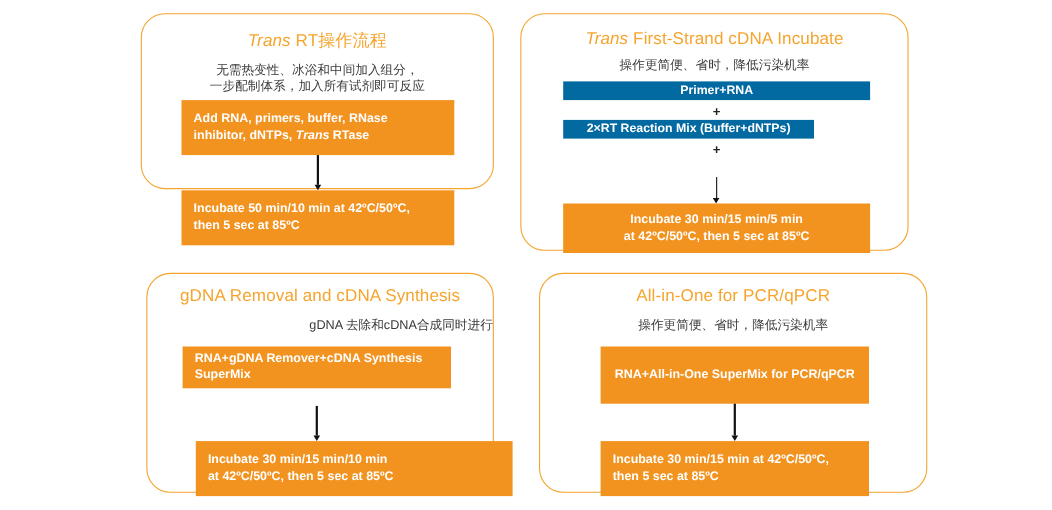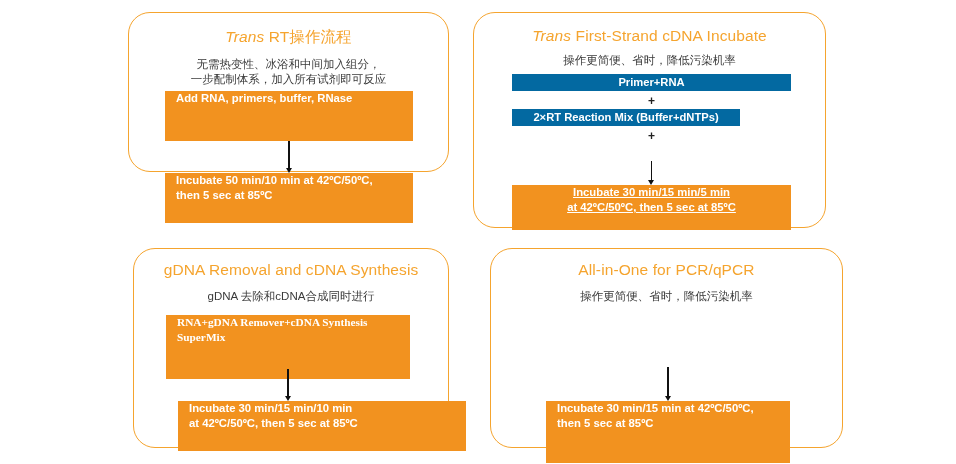--- a/index.html
+++ b/index.html
@@ -60,21 +60,21 @@
   .obox {
     position: absolute;
     background: #F2921F;
     color: #ffffff;
     box-sizing: border-box;
     font-size: 11.3px;
     line-height: 15px;
     font-weight: 600;
     display: flex;
     flex-direction: column;
-    justify-content: space-between;
+    justify-content: center;
     white-space: pre-line;
   }
   .obox.left-al {
     text-align: left;
     padding: 0 11px;
   }
   .obox.center-al {
     text-align: center;
     padding: 0 8px;
     align-items: center;
@@ -136,20 +136,21 @@
 
     <div class="panel-title" style="top:14px;">
       <span class="ital">Trans</span><span> RT操作流程</span>
     </div>
 
     <div class="panel-sub" style="top:44px;">无需热变性、冰浴和中间加入组分，
 一步配制体系，加入所有试剂即可反应</div>
 
     <div class="obox left-al" style="left:36px; top:78px; width:248px; height:50px;">
       <div>Add RNA, primers, buffer, RNase</div>
+      <div><span>inhibitor, dNTPs, </span><span class="ital">Trans</span><span> RTase</span></div>
     </div>
 
     <div class="arrow" style="left:36px; top:128px; width:248px; height:32px;">
       <div class="shaft" style="height:27px;"></div>
       <div class="head"></div>
     </div>
 
     <div class="obox left-al" style="left:36px; top:160px; width:248px; height:50px;">Incubate 50 min/10 min at 42ºC/50ºC,
 then 5 sec at 85ºC</div>
   </div>
@@ -169,55 +170,56 @@
     <div class="bar" style="left:38px; top:96px; width:228px; height:17px;">2×RT Reaction Mix (Buffer+dNTPs)</div>
 
     <div class="plus" style="left:38px; top:117px; width:279px;">+</div>
 
 
     <div class="arrow" style="left:38px; top:148px; width:279px; height:24px;">
       <div class="shaft" style="height:19px;"></div>
       <div class="head"></div>
     </div>
 
-    <div class="obox center-al" style="left:38px; top:172px; width:279px; height:45px;text-decoration:underline;">Incubate 30 min/15 min/5 min
+    <div class="obox center-al" style="left:38px; top:172px; width:279px; height:45px;">Incubate 30 min/15 min/5 min
 at 42ºC/50ºC, then 5 sec at 85ºC</div>
   </div>
 
   <div class="panel" style="left:133px; top:248px; width:316px; height:200px;">
 
     <div class="panel-title" style="top:12px;">
       <span class="ital"></span><span>gDNA Removal and cDNA Synthesis</span>
     </div>
 
-    <div class="panel-sub" style="top:40px;">gDNA 去除和cDNA合成同时进行</div>
-
-    <div class="obox left-al" style="left:32px; top:66px; width:244px; height:64px;font-family:Liberation Serif, serif;">RNA+gDNA Remover+cDNA Synthesis
+    <div class="panel-sub" style="top:40px;text-align:right;">gDNA 去除和cDNA合成同时进行</div>
+
+    <div class="obox left-al" style="left:32px; top:66px; width:244px; height:38px;">RNA+gDNA Remover+cDNA Synthesis
 SuperMix</div>
 
     <div class="arrow" style="left:32px; top:120px; width:244px; height:32px;">
       <div class="shaft" style="height:27px;"></div>
       <div class="head"></div>
     </div>
 
     <div class="obox left-al" style="left:44px; top:152px; width:288px; height:50px;">Incubate 30 min/15 min/10 min
 at 42ºC/50ºC, then 5 sec at 85ºC</div>
   </div>
 
   <div class="panel" style="left:473px; top:248px; width:353px; height:200px;margin-left:17px;">
 
     <div class="panel-title" style="top:12px;">
       <span class="ital"></span><span>All-in-One for PCR/qPCR</span>
     </div>
 
     <div class="panel-sub" style="top:40px;">操作更简便、省时，降低污染机率</div>
 
+    <div class="obox center-al" style="left:55px; top:66px; width:244px; height:52px;">RNA+All-in-One SuperMix for PCR/qPCR</div>
 
     <div class="arrow" style="left:55px; top:118px; width:244px; height:34px;">
       <div class="shaft" style="height:29px;"></div>
       <div class="head"></div>
     </div>
 
-    <div class="obox left-al" style="left:55px; top:152px; width:244px; height:62px;">Incubate 30 min/15 min at 42ºC/50ºC,
+    <div class="obox left-al" style="left:55px; top:152px; width:244px; height:50px;">Incubate 30 min/15 min at 42ºC/50ºC,
 then 5 sec at 85ºC</div>
   </div>
 
 </div>
 
 </body></html>

